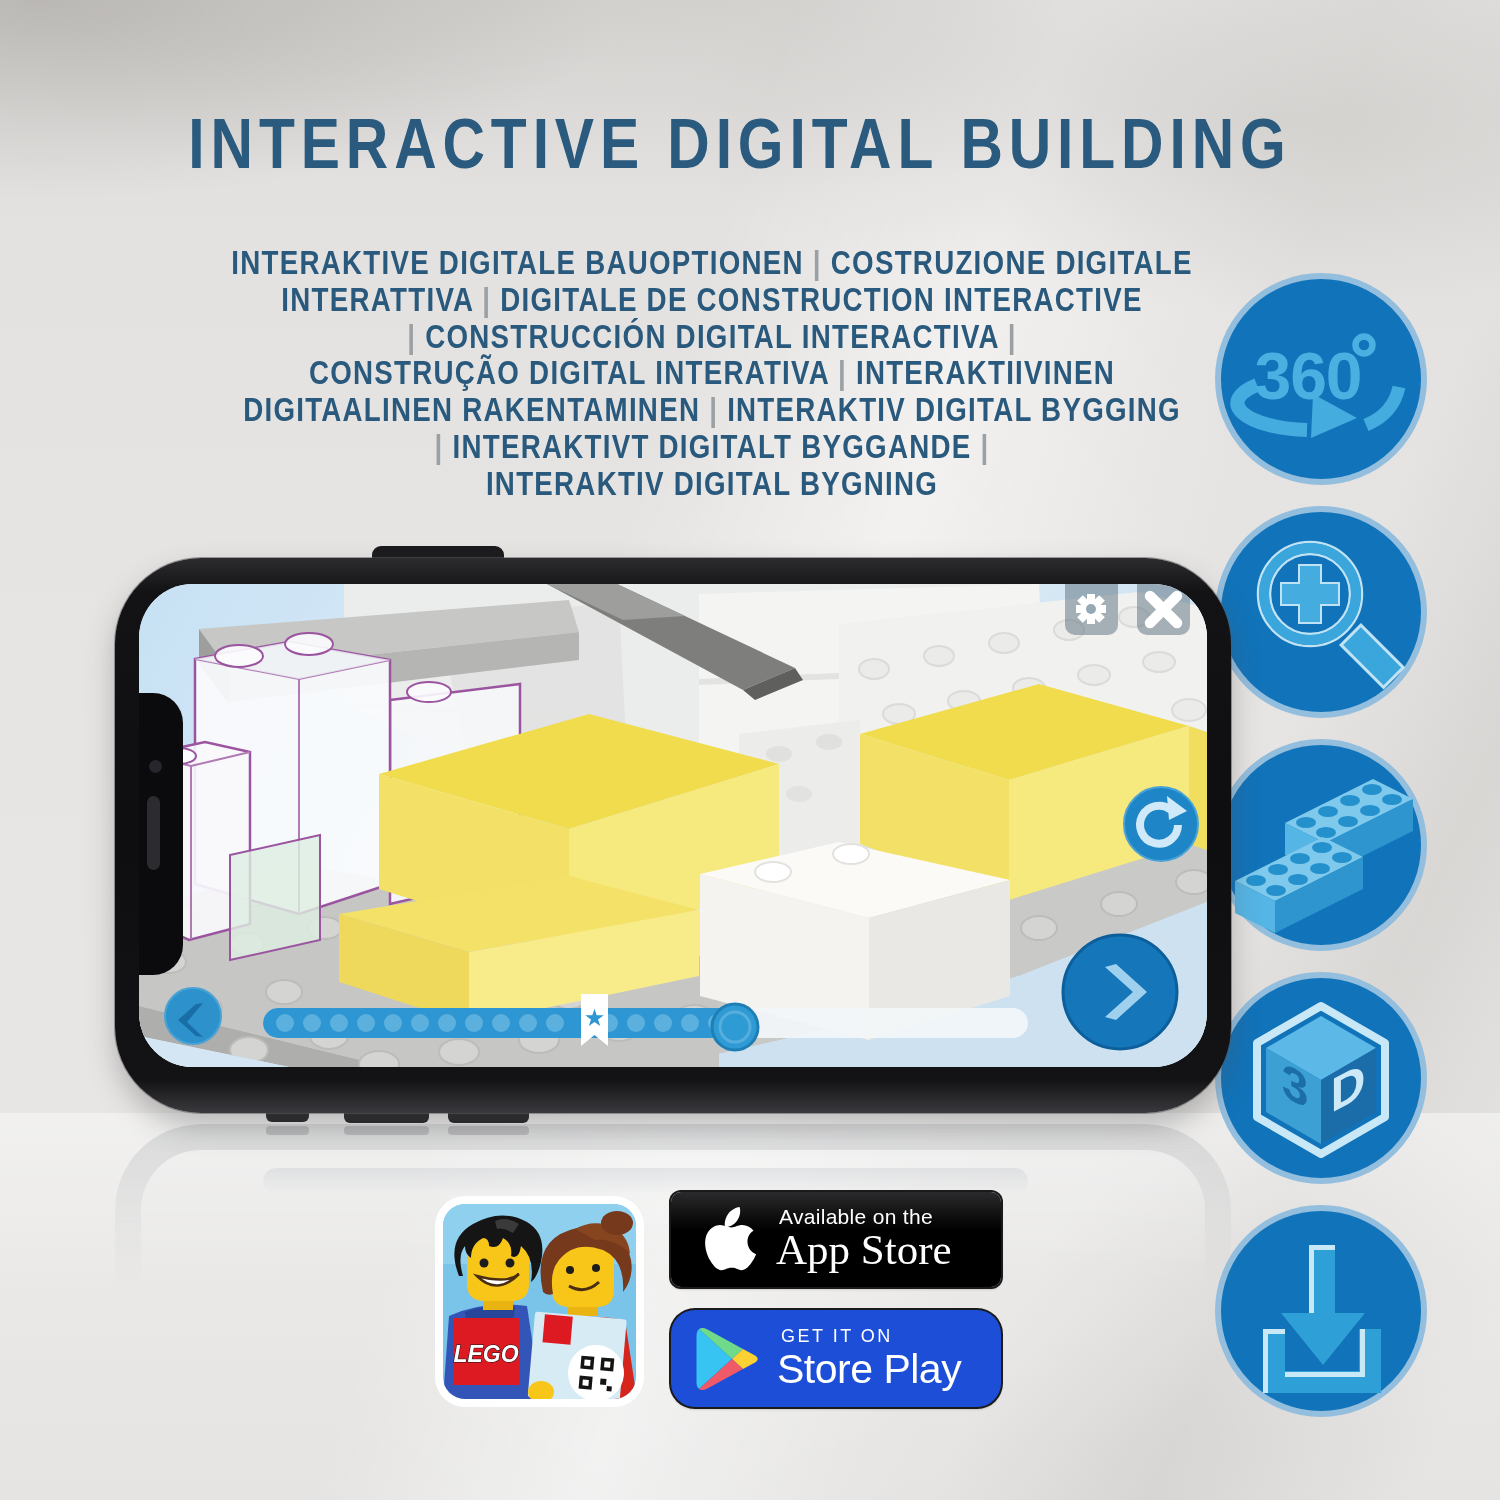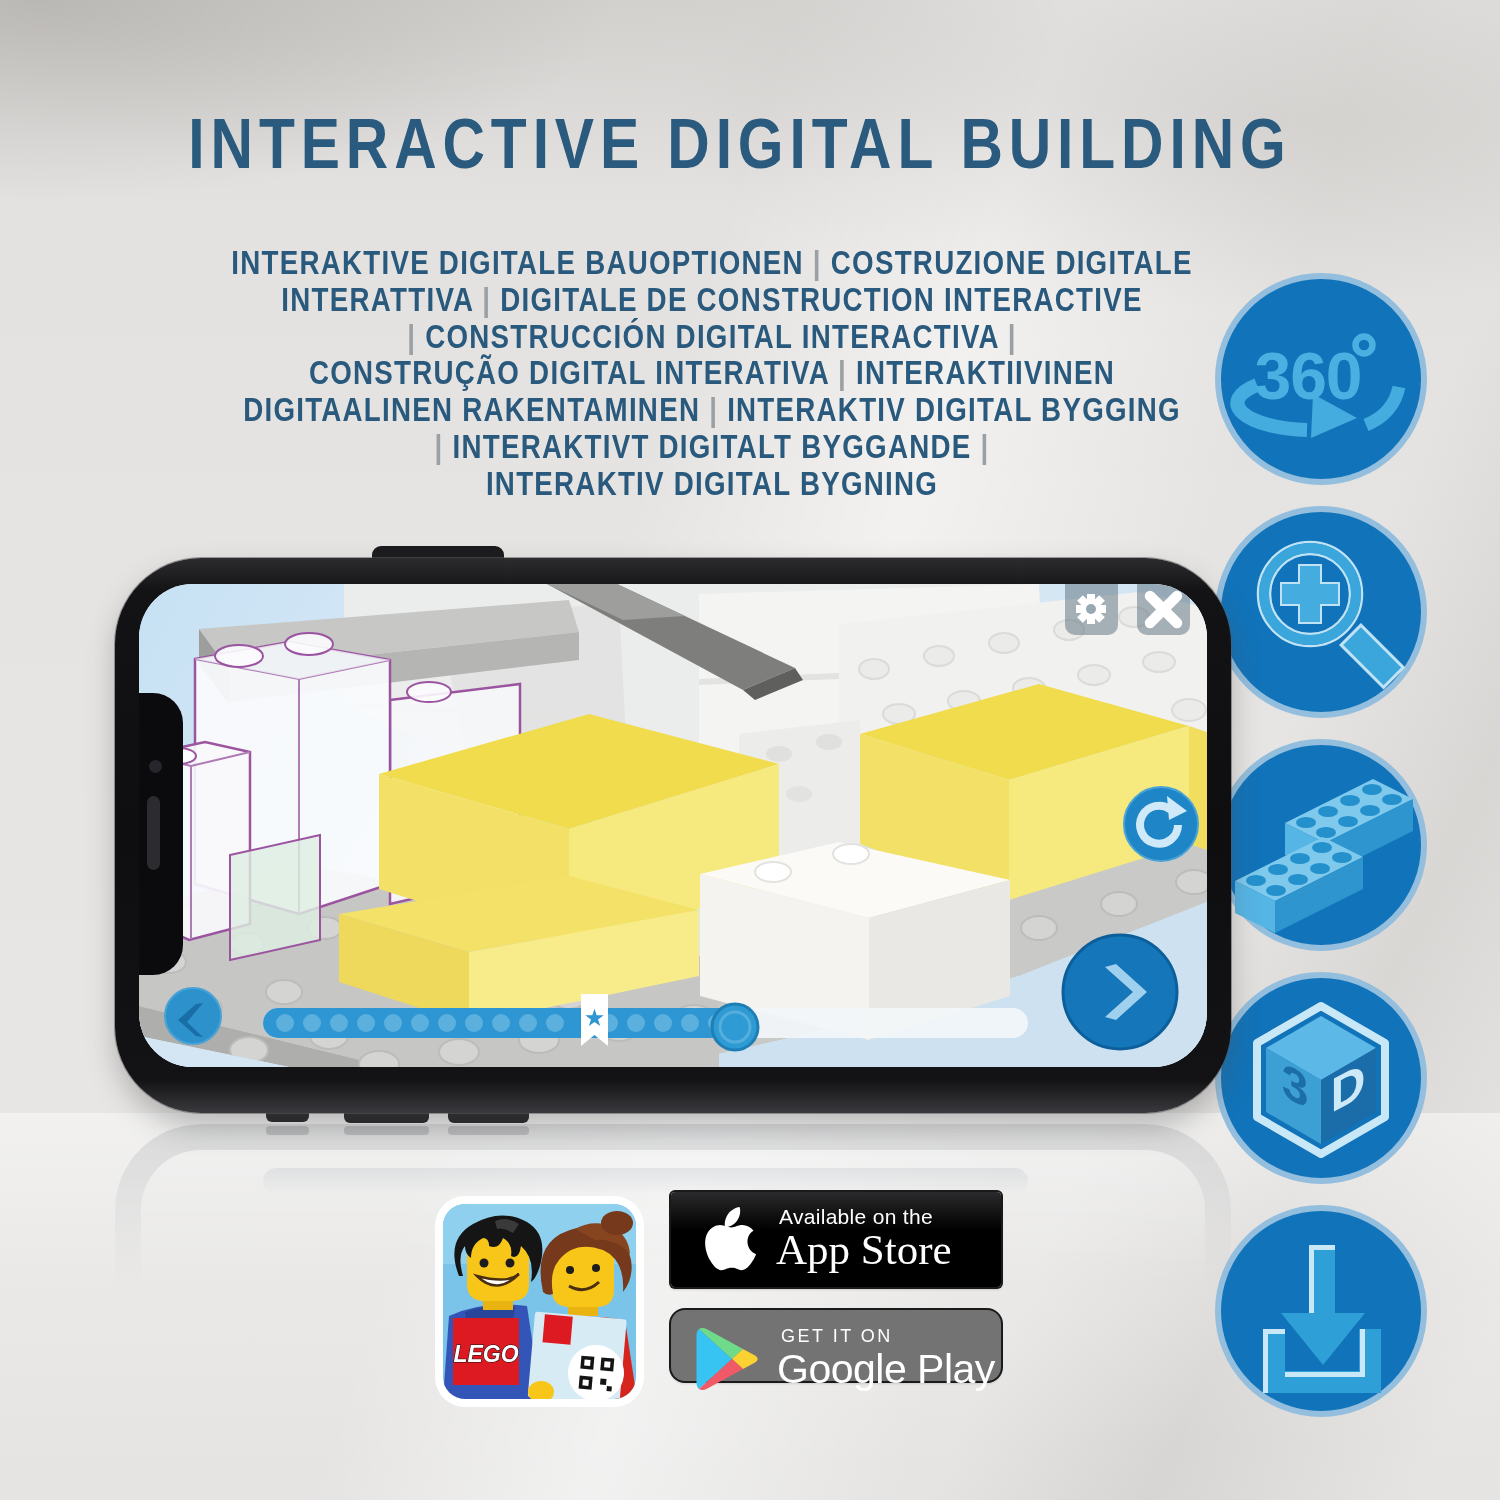--- a/index.html
+++ b/index.html
@@ -423,35 +423,35 @@
         <rect x="149.5" y="163.5" width="6" height="6"></rect>
           <rect x="169.5" y="163.5" width="6" height="6"></rect>
         <rect x="149.5" y="183.5" width="6" height="6"></rect>
       </g>
     </g>
 
     <ellipse cx="106" cy="196" rx="13" ry="11" fill="#f8c619"></ellipse>
   </g>
 </svg>
 
-<div class="abs" style="left:671px;top:1192px;width:330px;height:95px;background:linear-gradient(180deg,#2a2a2c,#000000 40%);border-radius:4px;box-shadow:0 0 0 2px #1a1a1a, 0 2px 3px rgba(0,0,0,0.25);">
+<div class="abs" style="left:671px;top:1192px;width:330px;height:95px;background:linear-gradient(180deg,#2a2a2c,#000000 40%);border-radius:10px;box-shadow:0 0 0 2px #1a1a1a, 0 2px 3px rgba(0,0,0,0.25);">
 
   <svg class="abs" style="left:28px;top:14px;" width="60" height="70" viewBox="0 0 60 70">
     <g fill="#ffffff" transform="scale(1.02)">
       <path d="M39.8,1 C35.6,1.6 30.9,4.4 28.4,8.1 C26.2,11.4 24.5,16.3 25.6,20.6 C30.1,20.9 34.7,18.1 37.3,14.4 C39.8,10.9 41.3,6.1 39.8,1 Z"></path>
       <path d="M53.5,24.3 C50.6,20.7 46.5,18.6 42.6,18.6 C37.5,18.6 35.3,21 31.7,21 C28,21 25.2,18.6 20.7,18.6 C16.3,18.6 11.6,21.3 8.6,25.9 C4.4,32.4 5.1,44.6 11.9,55 C14.3,58.7 17.6,62.9 21.9,63 C25.7,63 26.8,60.6 32,60.6 C37.2,60.6 38.2,63 42,62.9 C46.3,62.9 49.8,58.2 52.2,54.5 C54,51.8 54.7,50.4 56,47.3 C46.1,43.5 44.5,29.4 53.5,24.3 Z"></path>
     </g>
   </svg>
   <div class="abs" style="left:108px;top:13px;font-size:21px;color:#ffffff;letter-spacing:0.3px;white-space:nowrap;">Available on the</div>
   <div class="abs" style="left:105px;top:33px;font-size:43px;color:#ffffff;white-space:nowrap;font-family:Liberation Serif, serif;">App Store</div>
 </div>
 
-<div class="abs" style="left:671px;top:1310px;width:330px;height:71px;background:#737373;border-radius:14px;box-shadow:0 0 0 2px #1a1a1a, 0 2px 3px rgba(0,0,0,0.25);">
+<div class="abs" style="left:671px;top:1310px;width:330px;height:97px;background:#1d4ed8;border-radius:24px;box-shadow:0 0 0 2px #1a1a1a, 0 2px 3px rgba(0,0,0,0.25);">
 
   <svg class="abs" style="left:24px;top:15px;" width="64" height="68" viewBox="0 0 64 68">
     <path d="M4,4 L37,34 L4,64 C2,62 1.5,60 1.5,57 L1.5,11 C1.5,8 2,6 4,4 Z" fill="#37c4f3"></path>
     <path d="M4,4 C6,2.5 9,2.5 12,4.2 L48,24 L37,34 Z" fill="#6fdb8a"></path>
     <path d="M48,24 L60,30.5 C63.5,32.5 63.5,35.5 60,37.5 L48,44 L37,34 Z" fill="#fbd232"></path>
     <path d="M48,44 L12,63.8 C9,65.5 6,65.5 4,64 L37,34 Z" fill="#f05a68"></path>
   </svg>
   <div class="abs" style="left:110px;top:16px;font-size:18px;color:#ffffff;letter-spacing:2.5px;white-space:nowrap;">GET IT ON</div>
-  <div class="abs" style="left:106px;top:36px;font-size:41px;color:#ffffff;letter-spacing:-0.5px;white-space:nowrap;">Google Play</div>
+  <div class="abs" style="left:106px;top:36px;font-size:41px;color:#ffffff;letter-spacing:-0.5px;white-space:nowrap;">Store Play</div>
 </div>
 
 </body></html>

